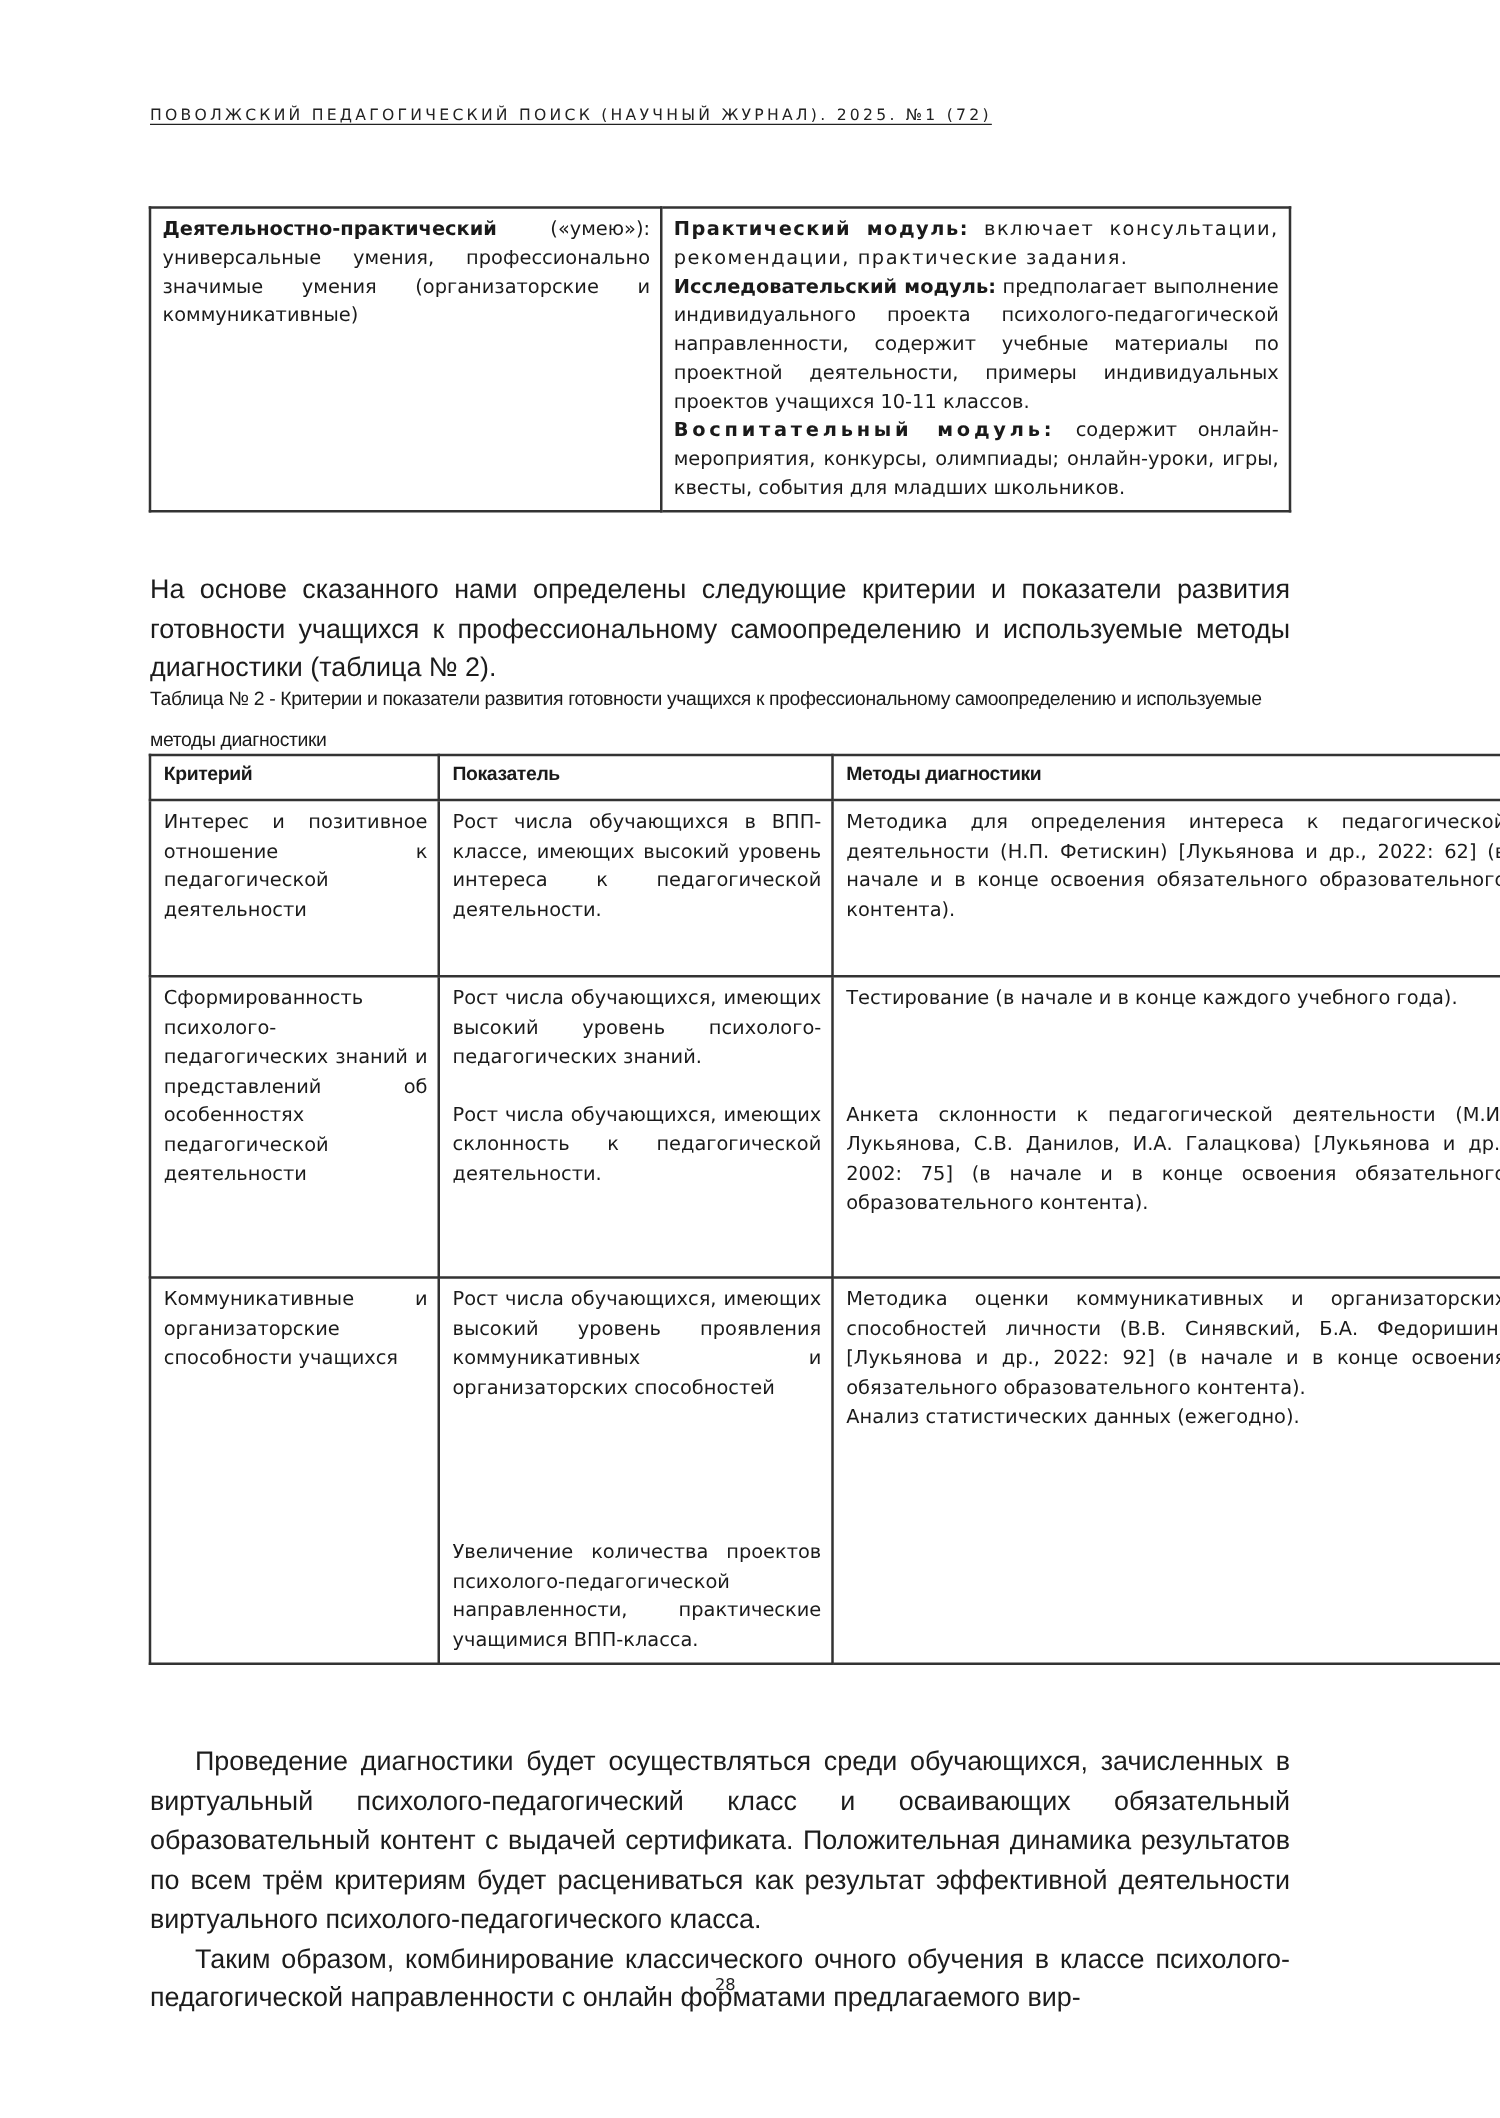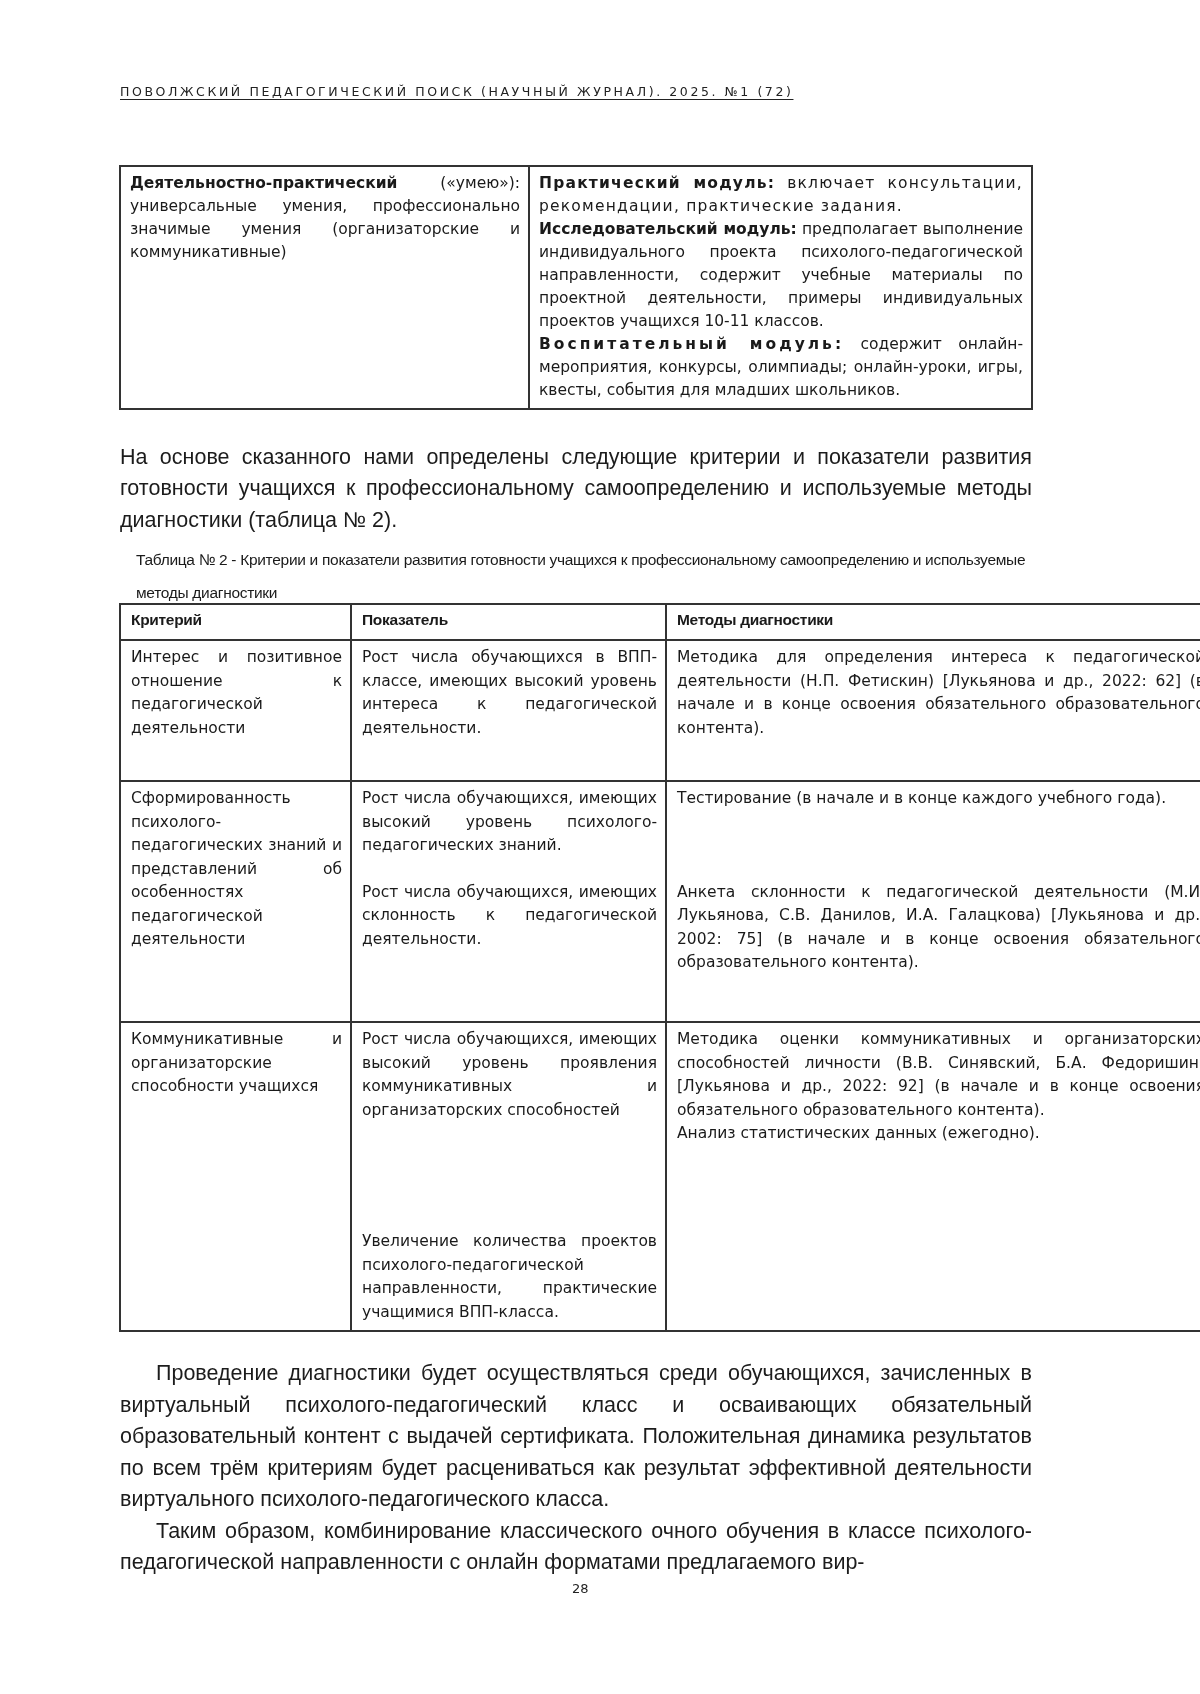--- a/index.html
+++ b/index.html
@@ -9,23 +9,23 @@
          font-size: 12.5px; letter-spacing: 2.6px; text-decoration: underline;
          text-underline-offset: 3px; color: #222; white-space: nowrap; }
   table { border-collapse: collapse; position: absolute; table-layout: fixed; }
   td, th { border: 2px solid #333; vertical-align: top; }
   #tbl1 { left: 119px; top: 141px; width: 914px; margin-top: 24px; }
   #tbl1 td { font-size: 15.5px; line-height: 23px; padding: 5px 8px 6px 9px; text-align: justify; }
   #tbl1 td.c1 { width: 390px; }
   .spaced { letter-spacing: 1.2px; }
   .bold { font-weight: bold; }
   .para { position: absolute; left: 120px; width: 912px; font-family: "Liberation Sans Narrow", "Liberation Sans", sans-serif;
-          font-size: 21.5px; line-height: 31.5px; text-align: justify; color: #1c1c1c; }
+          font-size: 21.5px; line-height: 31.5px; text-align: justify; color: #1c1c1c; margin-top: 36px; }
   #para1 { top: 420px; }
-  .caption { position: absolute; left: 136px; top: 543px; width: 912px;
+  .caption { position: absolute; left: 120px; top: 543px; width: 912px;
           font-family: "Liberation Sans", sans-serif; font-size: 15.5px; line-height: 33px;
           letter-spacing: -0.3px; color: #1a1a1a; }
   #tbl2 { left: 119px; top: 603px; width: 1096px; }
   #tbl2 th { font-family: "Liberation Sans", sans-serif; font-weight: bold; font-size: 15.5px;
           text-align: left; padding: 6px 10px; height: 22px; letter-spacing: -0.3px; }
   #tbl2 td { font-size: 15.5px; line-height: 23.5px; padding: 5px 8px 6px 10px; text-align: justify; }
   #tbl2 .col1 { width: 209px; }
   #tbl2 .col2 { width: 293px; margin-left: 29px; }
   #tbl2 tr.r1 td { height: 128px; }
   #tbl2 tr.r2 td { height: 228px; }

